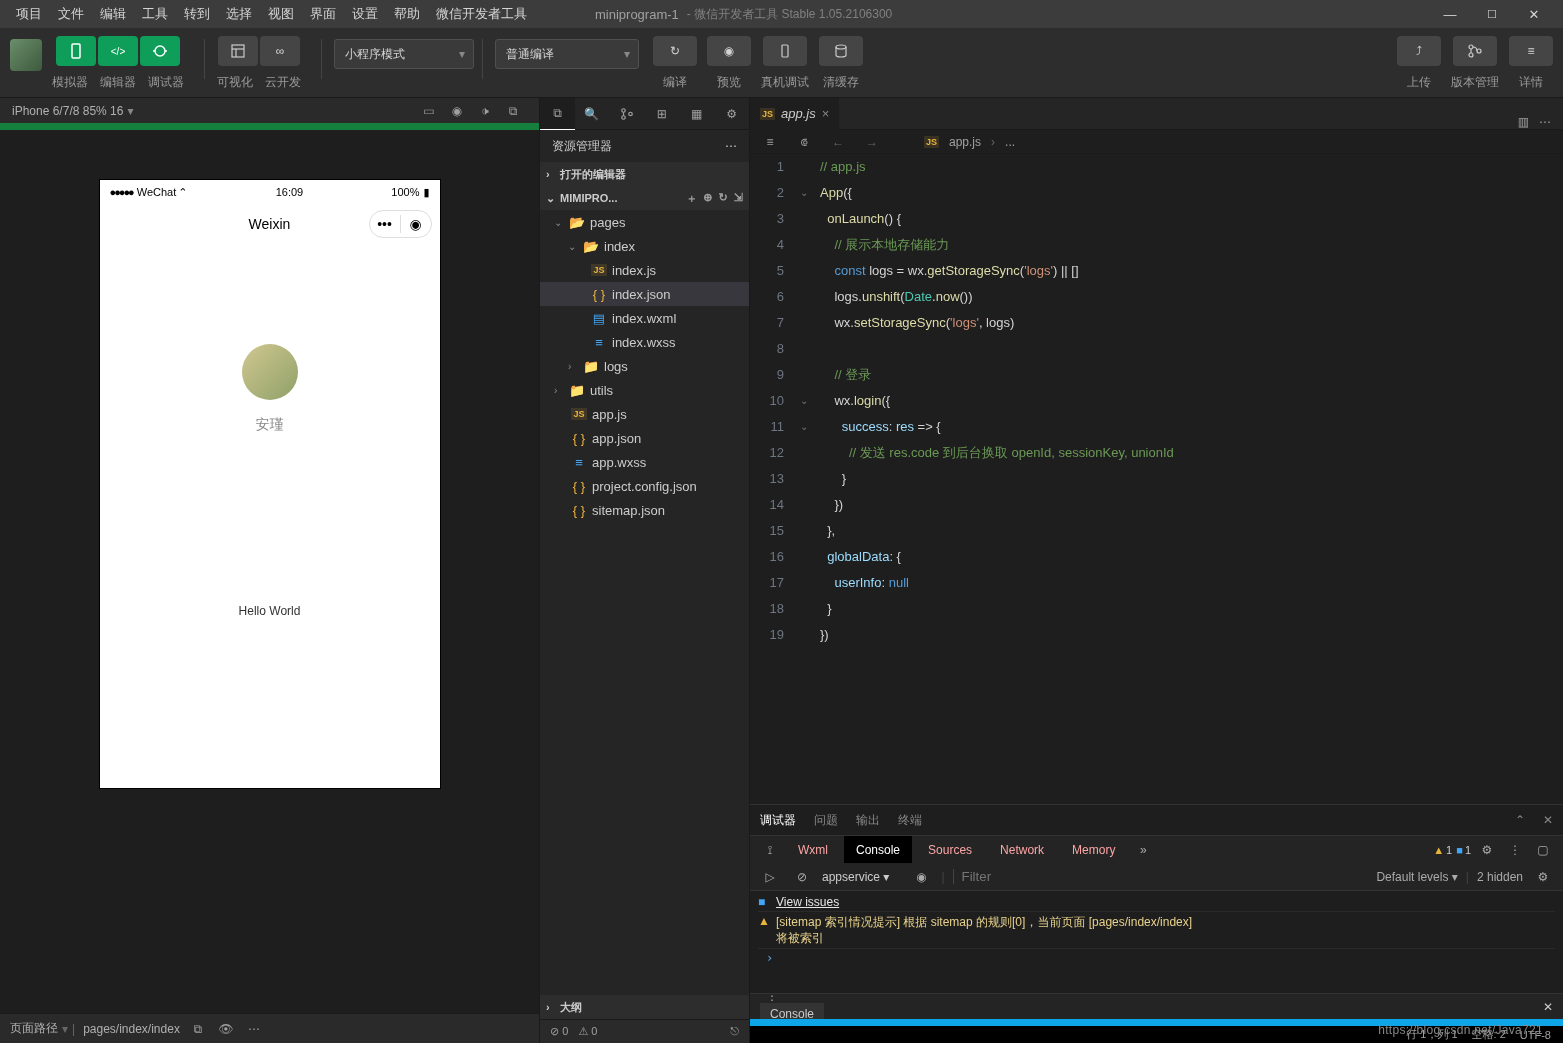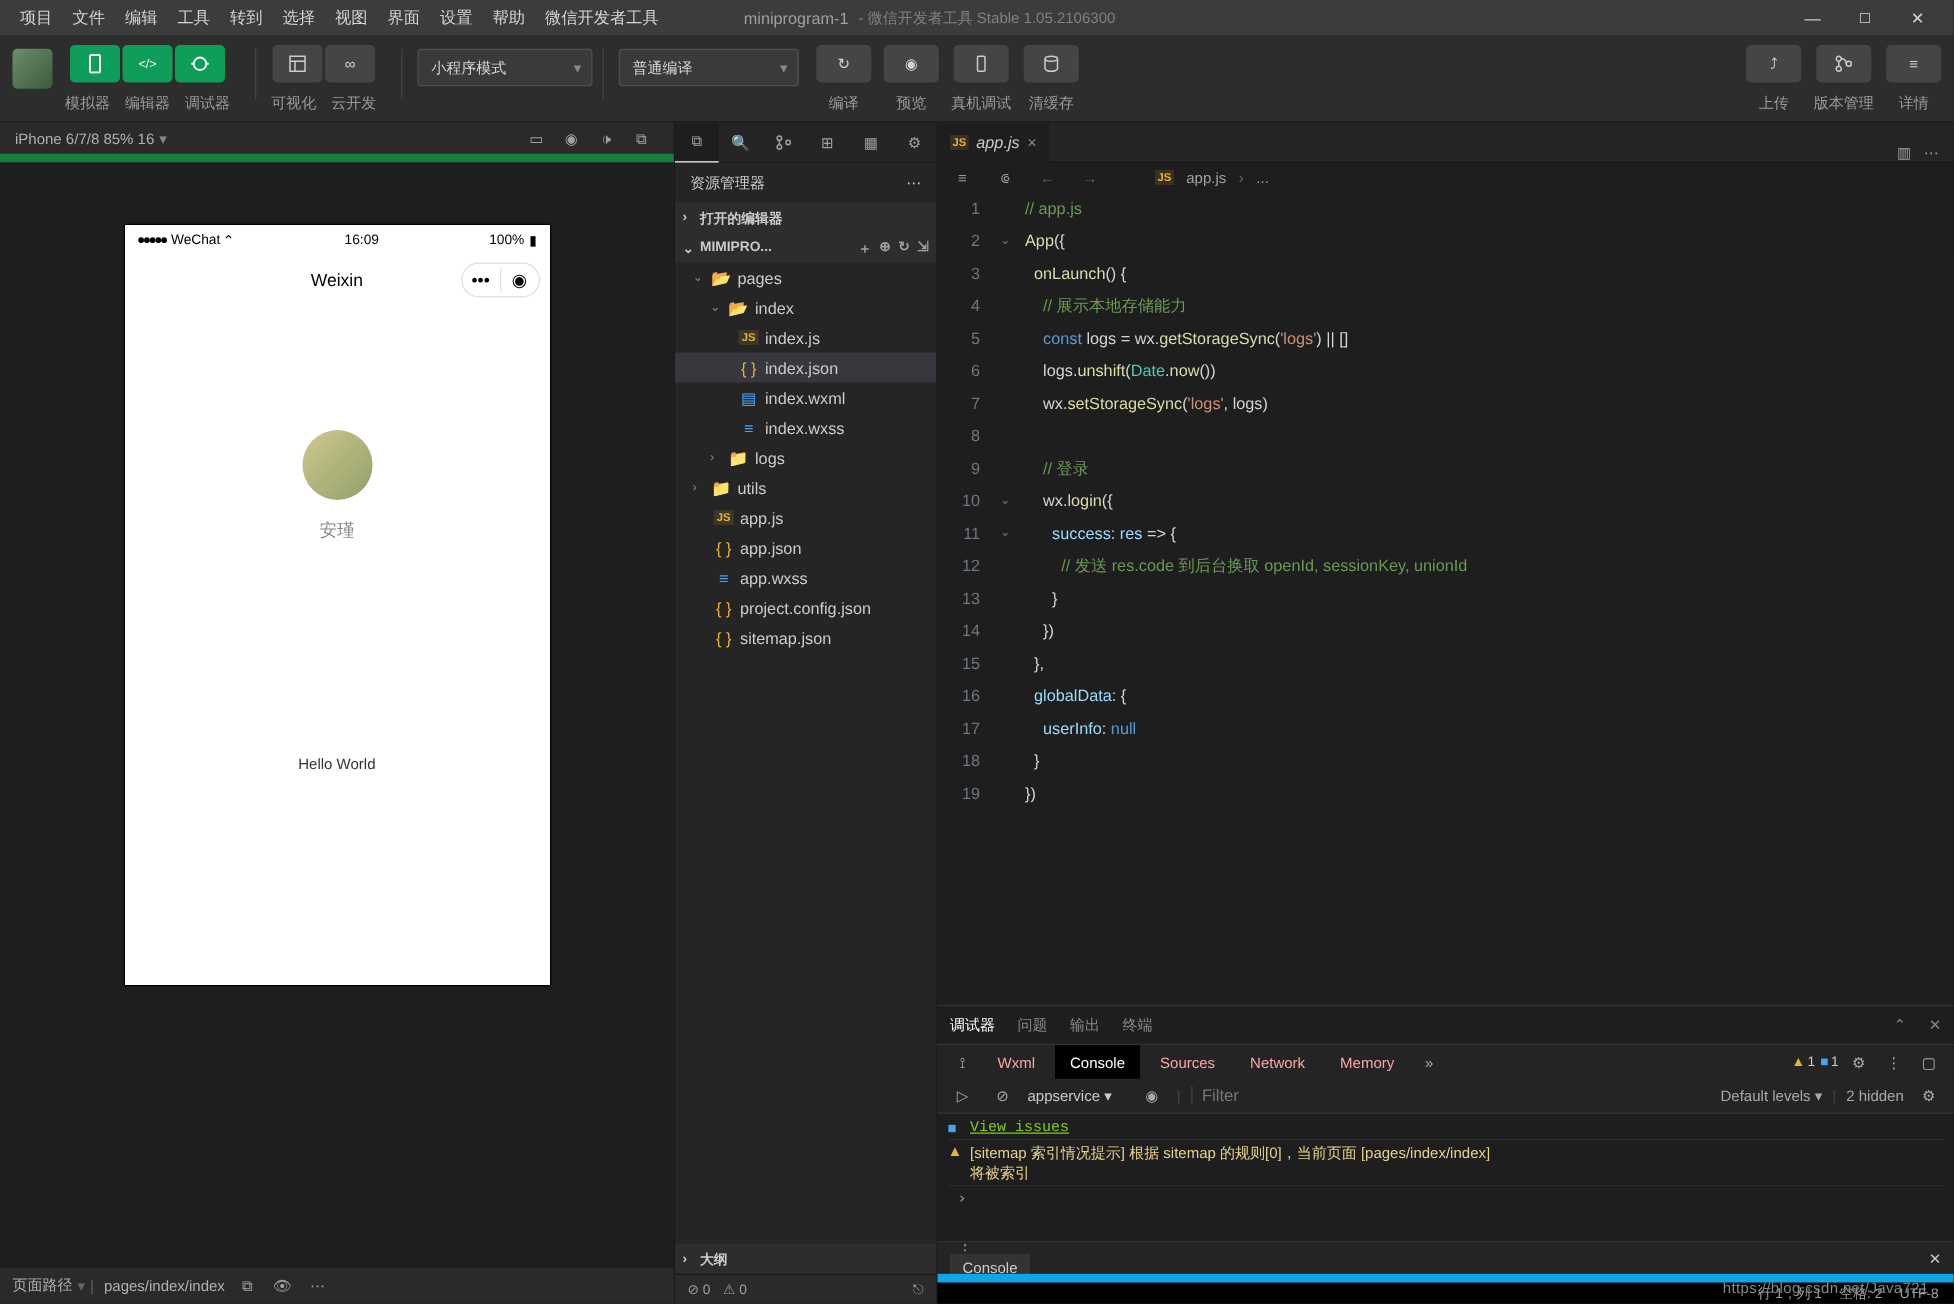--- a/index.html
+++ b/index.html
@@ -113,21 +113,21 @@
 .dt-badge { font-size: 11px; display: inline-flex; align-items: center; gap: 2px; }
 .warn-dot { color: #e8b339; }
 .info-dot { color: #42a5f5; }
 .console-tools { height: 28px; background: #242424; display: flex; align-items: center; padding: 0 8px; gap: 8px; color: #aaa; font-size: 12px; border-bottom: 1px solid #333; }
 .console-select { color: #ccc; padding-right: 12px; }
 .filter-input { flex: 0 0 100px; background: transparent; border: none; color: #ccc; border-left: 1px solid #444; padding: 0 8px; }
 .console-body { flex: 1; overflow: auto; font-family: Consolas, monospace; font-size: 12px; padding: 2px 8px; }
 .log-line { display: flex; align-items: flex-start; padding: 2px 0; border-bottom: 1px solid #2a2a2a; }
 .log-icon { width: 18px; flex-shrink: 0; }
 .log-text { flex: 1; color: #ccc; line-height: 16px; }
-.log-link { color: #84cc16; text-decoration: underline; cursor: pointer; font-family: Liberation Mono, monospace; }
+.log-link { color: #e5e5e5; text-decoration: underline; cursor: pointer; }
 .log-warn .log-text { color: #e8d28b; }
 .log-warn .log-icon { color: #e8b339; }
 .log-info .log-icon { color: #42a5f5; }
 .console-prompt { color: #5da9e8; padding: 2px 8px; font-family: Consolas, monospace; }
 .drawer-tab { height: 26px; background: #242424; display: flex; align-items: center; padding: 0 10px; color: #ccc; font-size: 12px; justify-content: space-between; border-top: 1px solid #333; }
 .drawer-tab .tab-btn { background: #333; padding: 4px 10px; }
 
 
 .explorer-status { height: 24px; background: #2a2a2a; border-top: 1px solid #1a1a1a; display: flex; align-items: center; padding: 0 10px; color: #a0a0a0; font-size: 11px; gap: 10px; }
 .editor-status { height: 24px; background: #000000; border-top: 7px solid #0ea5e9; display: flex; align-items: center; justify-content: flex-end; padding: 0 12px; color: #a0a0a0; font-size: 11px; gap: 14px; }

